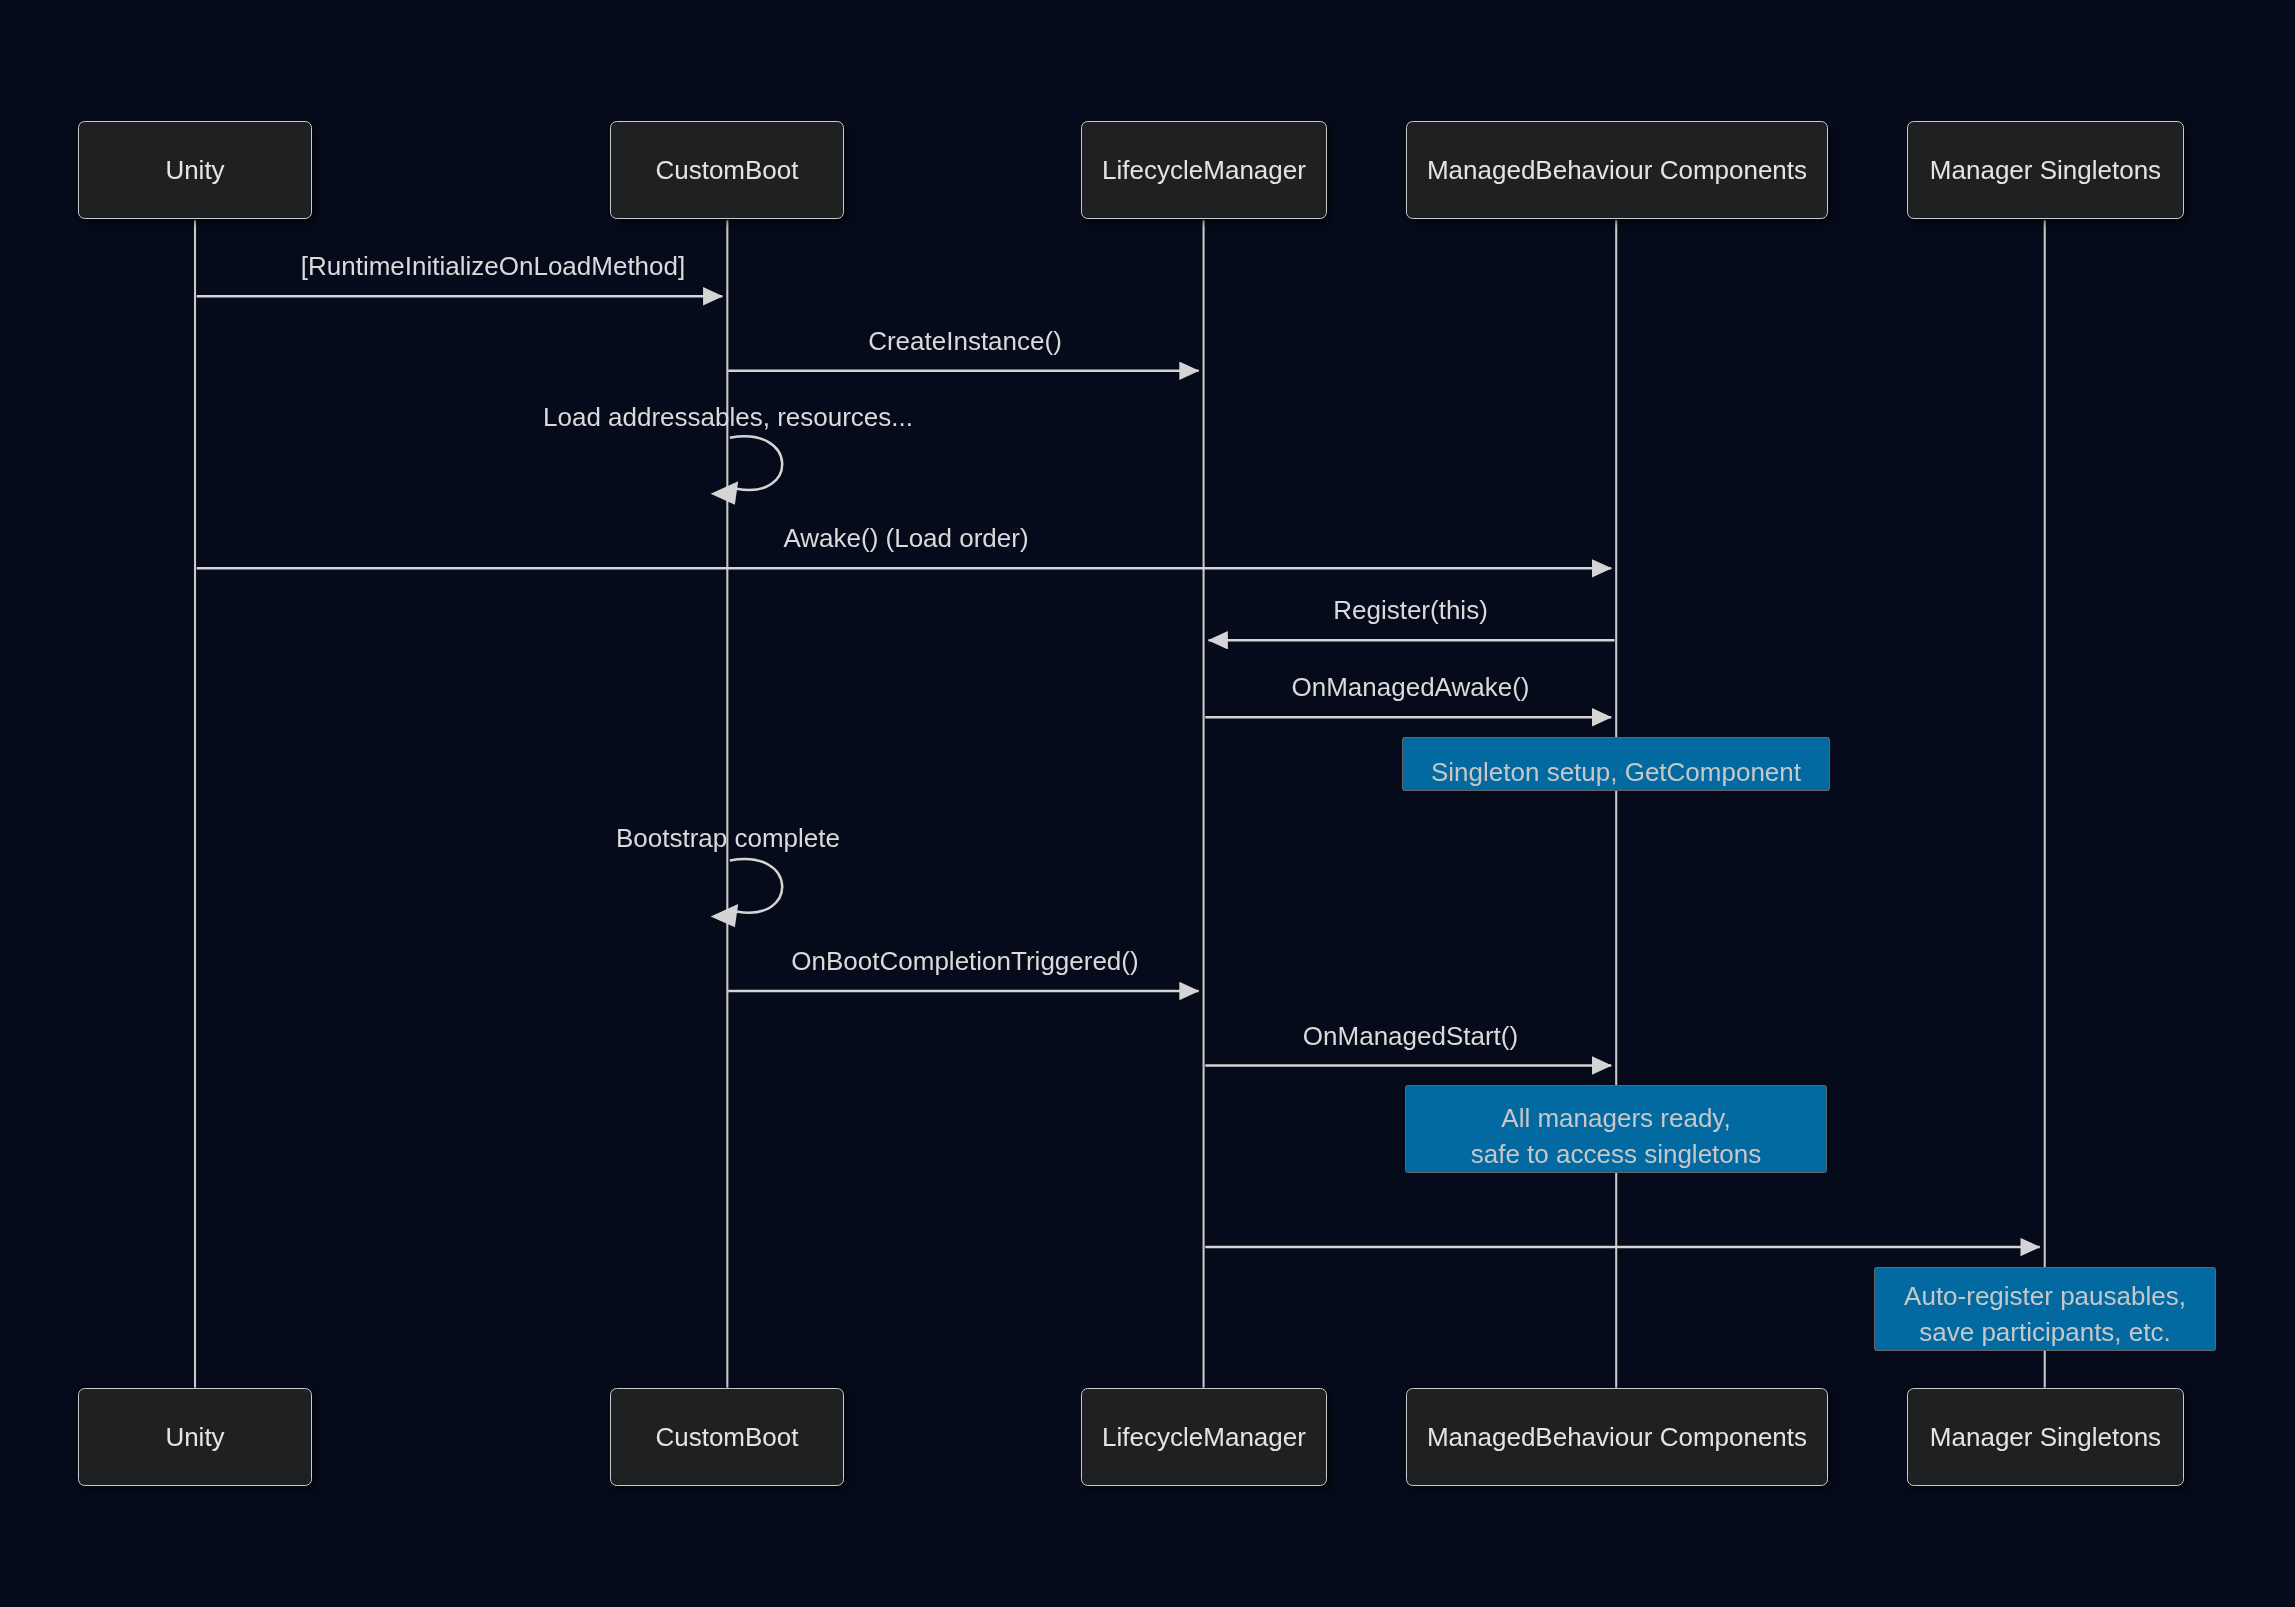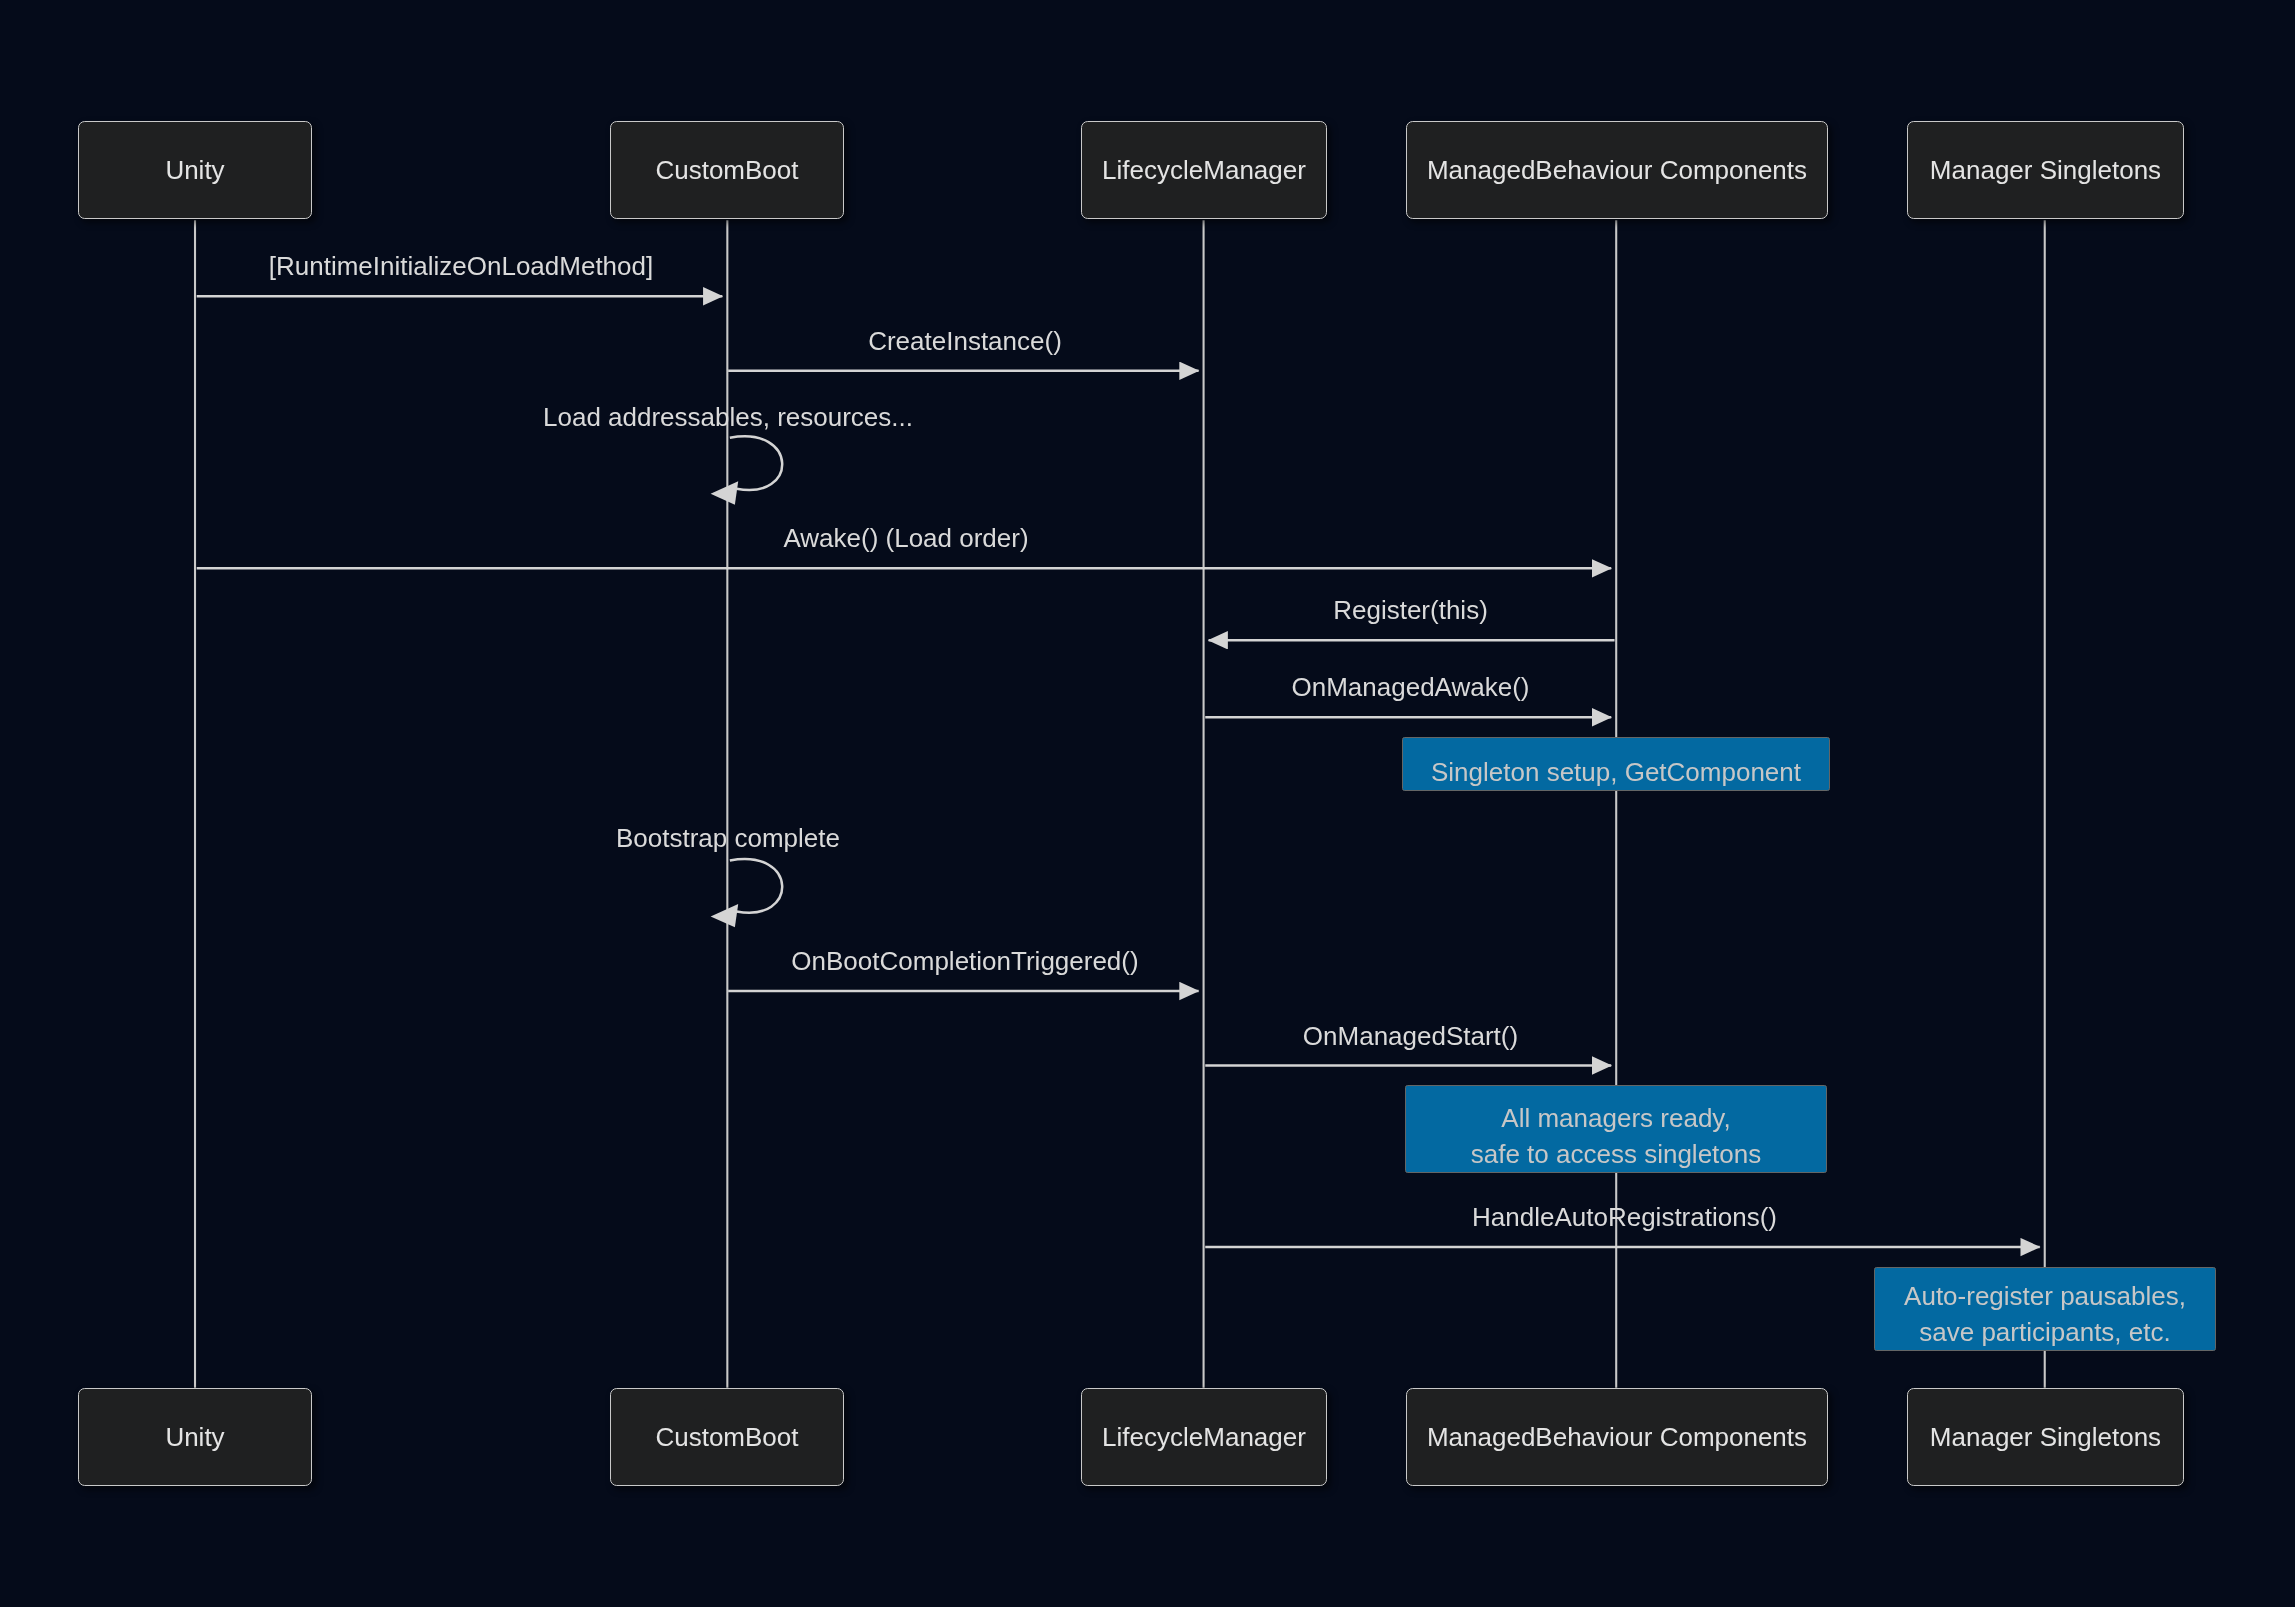--- a/index.html
+++ b/index.html
@@ -110,30 +110,29 @@
   <div class="actor bottom" style="left:1081px;width:246px;">
       <span>LifecycleManager</span>
     </div>
   <div class="actor bottom" style="left:1406px;width:422px;">
       <span>ManagedBehaviour Components</span>
     </div>
   <div class="actor bottom" style="left:1907px;width:277px;">
       <span>Manager Singletons</span>
     </div>
 
-  <div class="msg" style="left:195px; width:532px; top:250px;">[RuntimeInitializeOnLoadMethod]</div>
+  <div class="msg" style="left:195px; width:532px; top:250px;padding-left:32px;">[RuntimeInitializeOnLoadMethod]</div>
   <div class="msg" style="left:727px; width:476px; top:325px;">CreateInstance()</div>
   <div class="msg" style="left:393px; width:670px; top:401px;">Load addressables, resources...</div>
   <div class="msg" style="left:195px; width:1422px;top:522px;">Awake() (Load order)</div>
   <div class="msg" style="left:1204px;width:413px; top:594px;">Register(this)</div>
   <div class="msg" style="left:1204px;width:413px; top:671px;">OnManagedAwake()</div>
   <div class="msg" style="left:727px; width:476px; top:945px;">OnBootCompletionTriggered()</div>
   <div class="msg" style="left:393px; width:670px; top:822px;">Bootstrap complete</div>
   <div class="msg" style="left:1204px;width:413px; top:1020px;">OnManagedStart()</div>
-  <div class="msg" style="left:1204px;width:841px;top:1201px;">HandleAutoRegistrations()</div>
 
   <div class="note" style="left:1402px;top:737px; width:428px;height:54px;">
     <span>Singleton setup, GetComponent</span>
   </div>
   <div class="note" style="left:1405px;top:1085px;width:422px;height:88px;">
     <span>All managers ready,</span>
     <span>safe to access singletons</span>
   </div>
   <div class="note" style="left:1874px;top:1267px;width:342px;height:84px;">
     <span>Auto-register pausables,</span>

